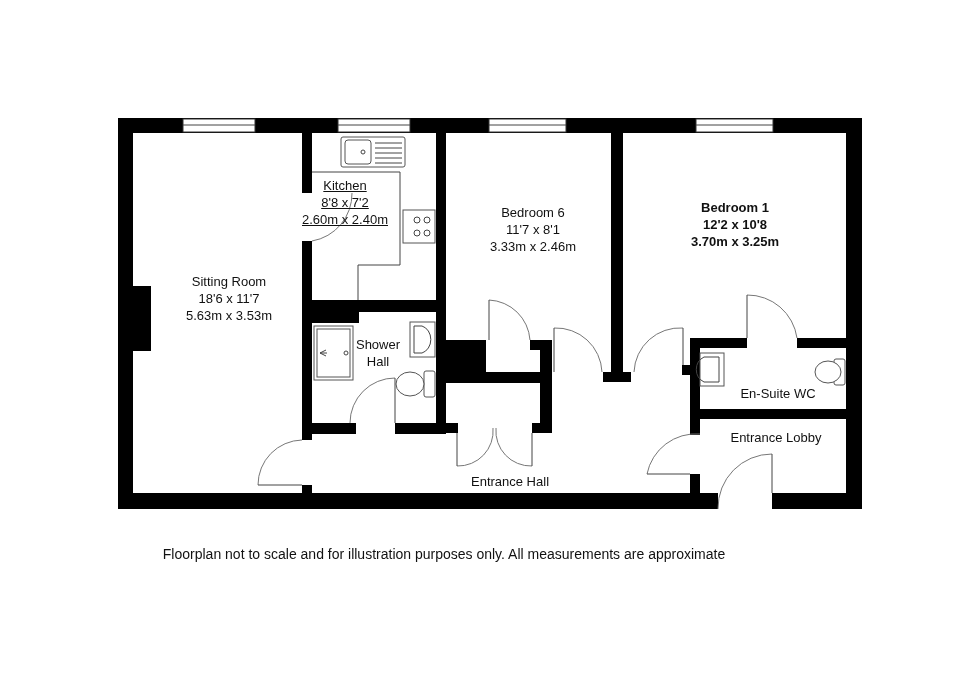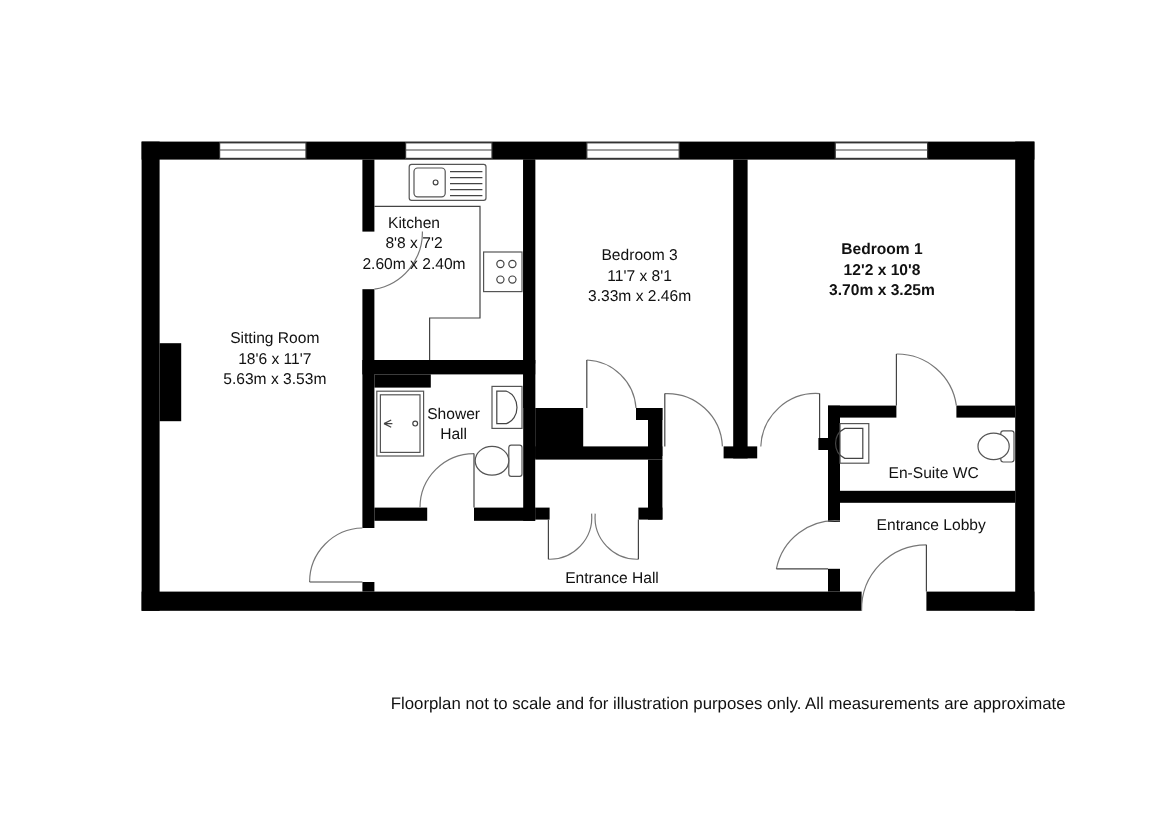--- a/index.html
+++ b/index.html
@@ -5,21 +5,21 @@
   html, body { margin:0; padding:0; background:#ffffff; }
   body { width:980px; height:692px; position:relative; overflow:hidden; font-family:"Liberation Sans", sans-serif; }
   svg { position:absolute; left:0; top:0; }
   .wall { fill:#000; }
   .fix { fill:#fff; stroke:#555; stroke-width:1; }
   .line { fill:none; stroke:#444; stroke-width:1; }
   .arc { fill:none; stroke:#777; stroke-width:1; }
   .win { fill:#fff; stroke:#333; stroke-width:1; }
   .label { position:absolute; text-align:center; font-size:13px; line-height:17px; color:#111; white-space:nowrap; transform:translateX(-50%); }
   .label span { display:block; }
-  .disclaimer { position:absolute; left:0; width:888px; top:578px; text-align:right; font-size:14px; color:#111; }
+  .disclaimer { position:absolute; left:0; width:888px; top:546px; text-align:center; font-size:14px; color:#111; }
 </style>
 </head>
 <body>
 
 <svg width="980" height="692" viewBox="0 0 980 692">
 
   <rect class="wall" x="118" y="118" width="744" height="15"></rect>
   <rect class="wall" x="118" y="118" width="15" height="391"></rect>
   <rect class="wall" x="846" y="118" width="16" height="391"></rect>
   <rect class="wall" x="118" y="493" width="600" height="16"></rect>
@@ -134,27 +134,27 @@
   <line class="line" x1="647" y1="474" x2="690" y2="474"></line>
   <path class="arc" d="M772 454 A54 54 0 0 0 718 509"></path>
   <line class="line" x1="772" y1="454" x2="772" y2="493"></line>
 </svg>
 
 <div class="label" style="left:229px;top:273px;">
   <span>Sitting Room</span>
   <span>18'6 x 11'7</span>
   <span>5.63m x 3.53m</span>
 </div>
-<div class="label" style="left:345px;top:177px;">
+<div class="label" style="left:345px;top:177px;text-decoration:underline;">
   <span>Kitchen</span>
   <span>8'8 x 7'2</span>
   <span>2.60m x 2.40m</span>
 </div>
 <div class="label" style="left:533px;top:204px;">
-  <span>Bedroom 3</span>
+  <span>Bedroom 6</span>
   <span>11'7 x 8'1</span>
   <span>3.33m x 2.46m</span>
 </div>
 <div class="label" style="left:735px;top:199px;font-weight:bold;">
   <span>Bedroom 1</span>
   <span>12'2 x 10'8</span>
   <span>3.70m x 3.25m</span>
 </div>
 <div class="label" style="left:378px;top:336px;">
   <span>Shower</span>

